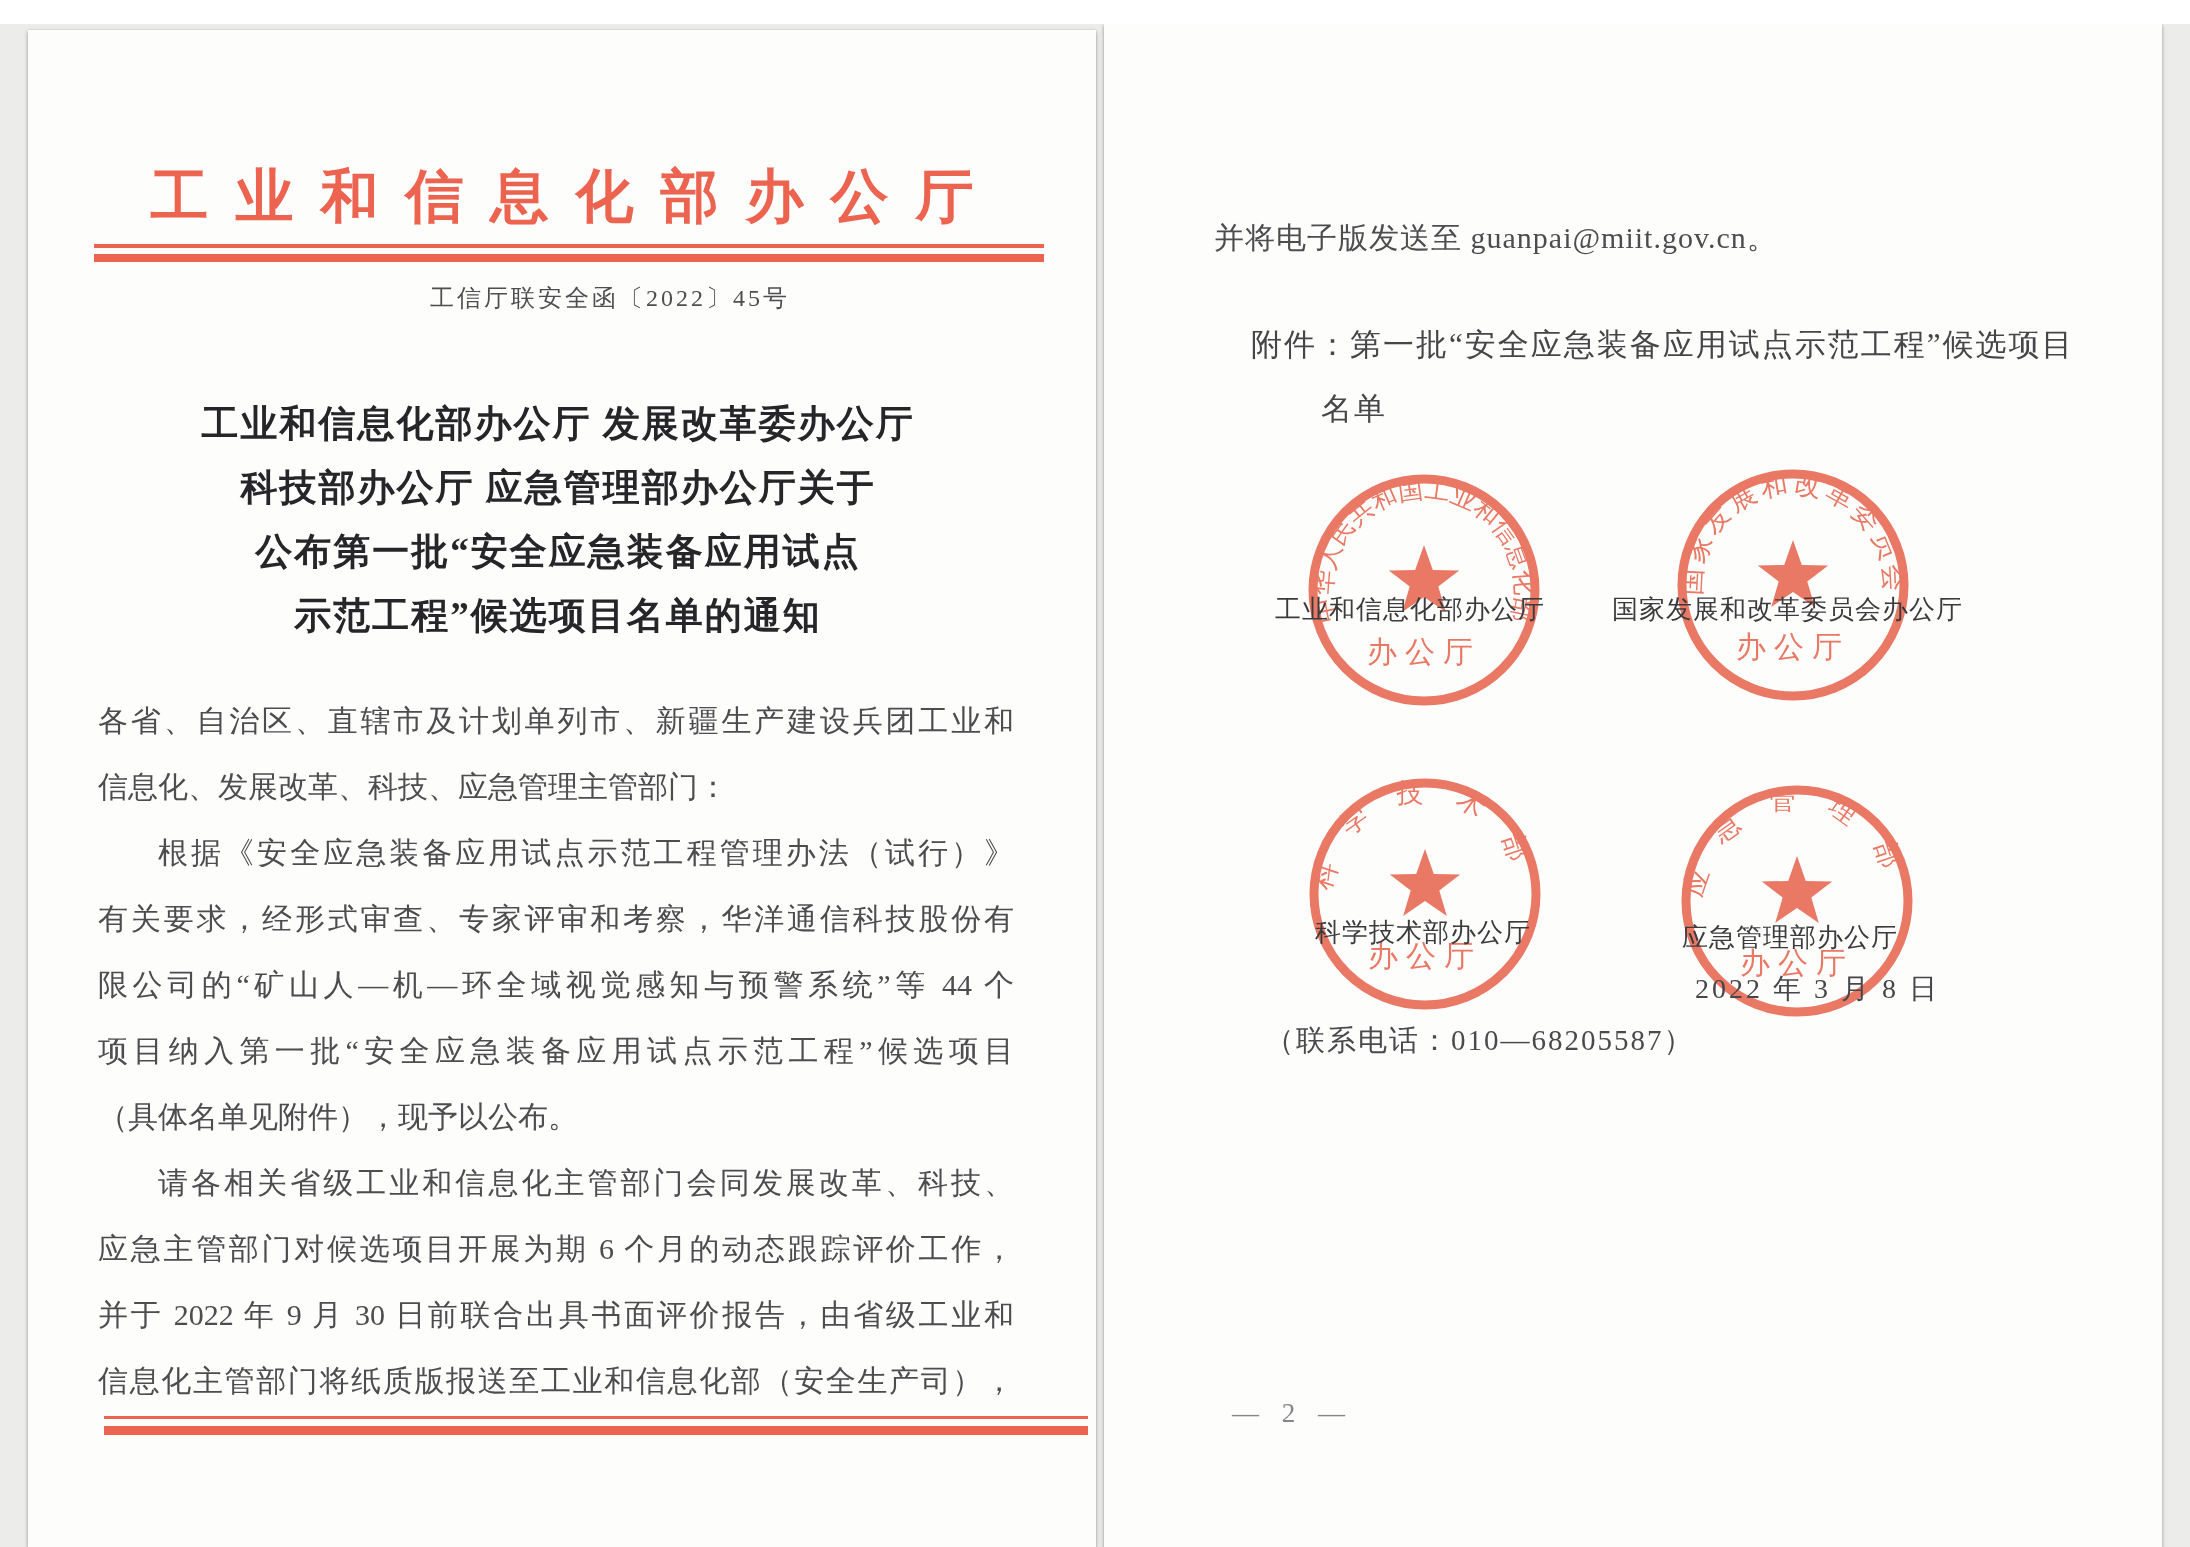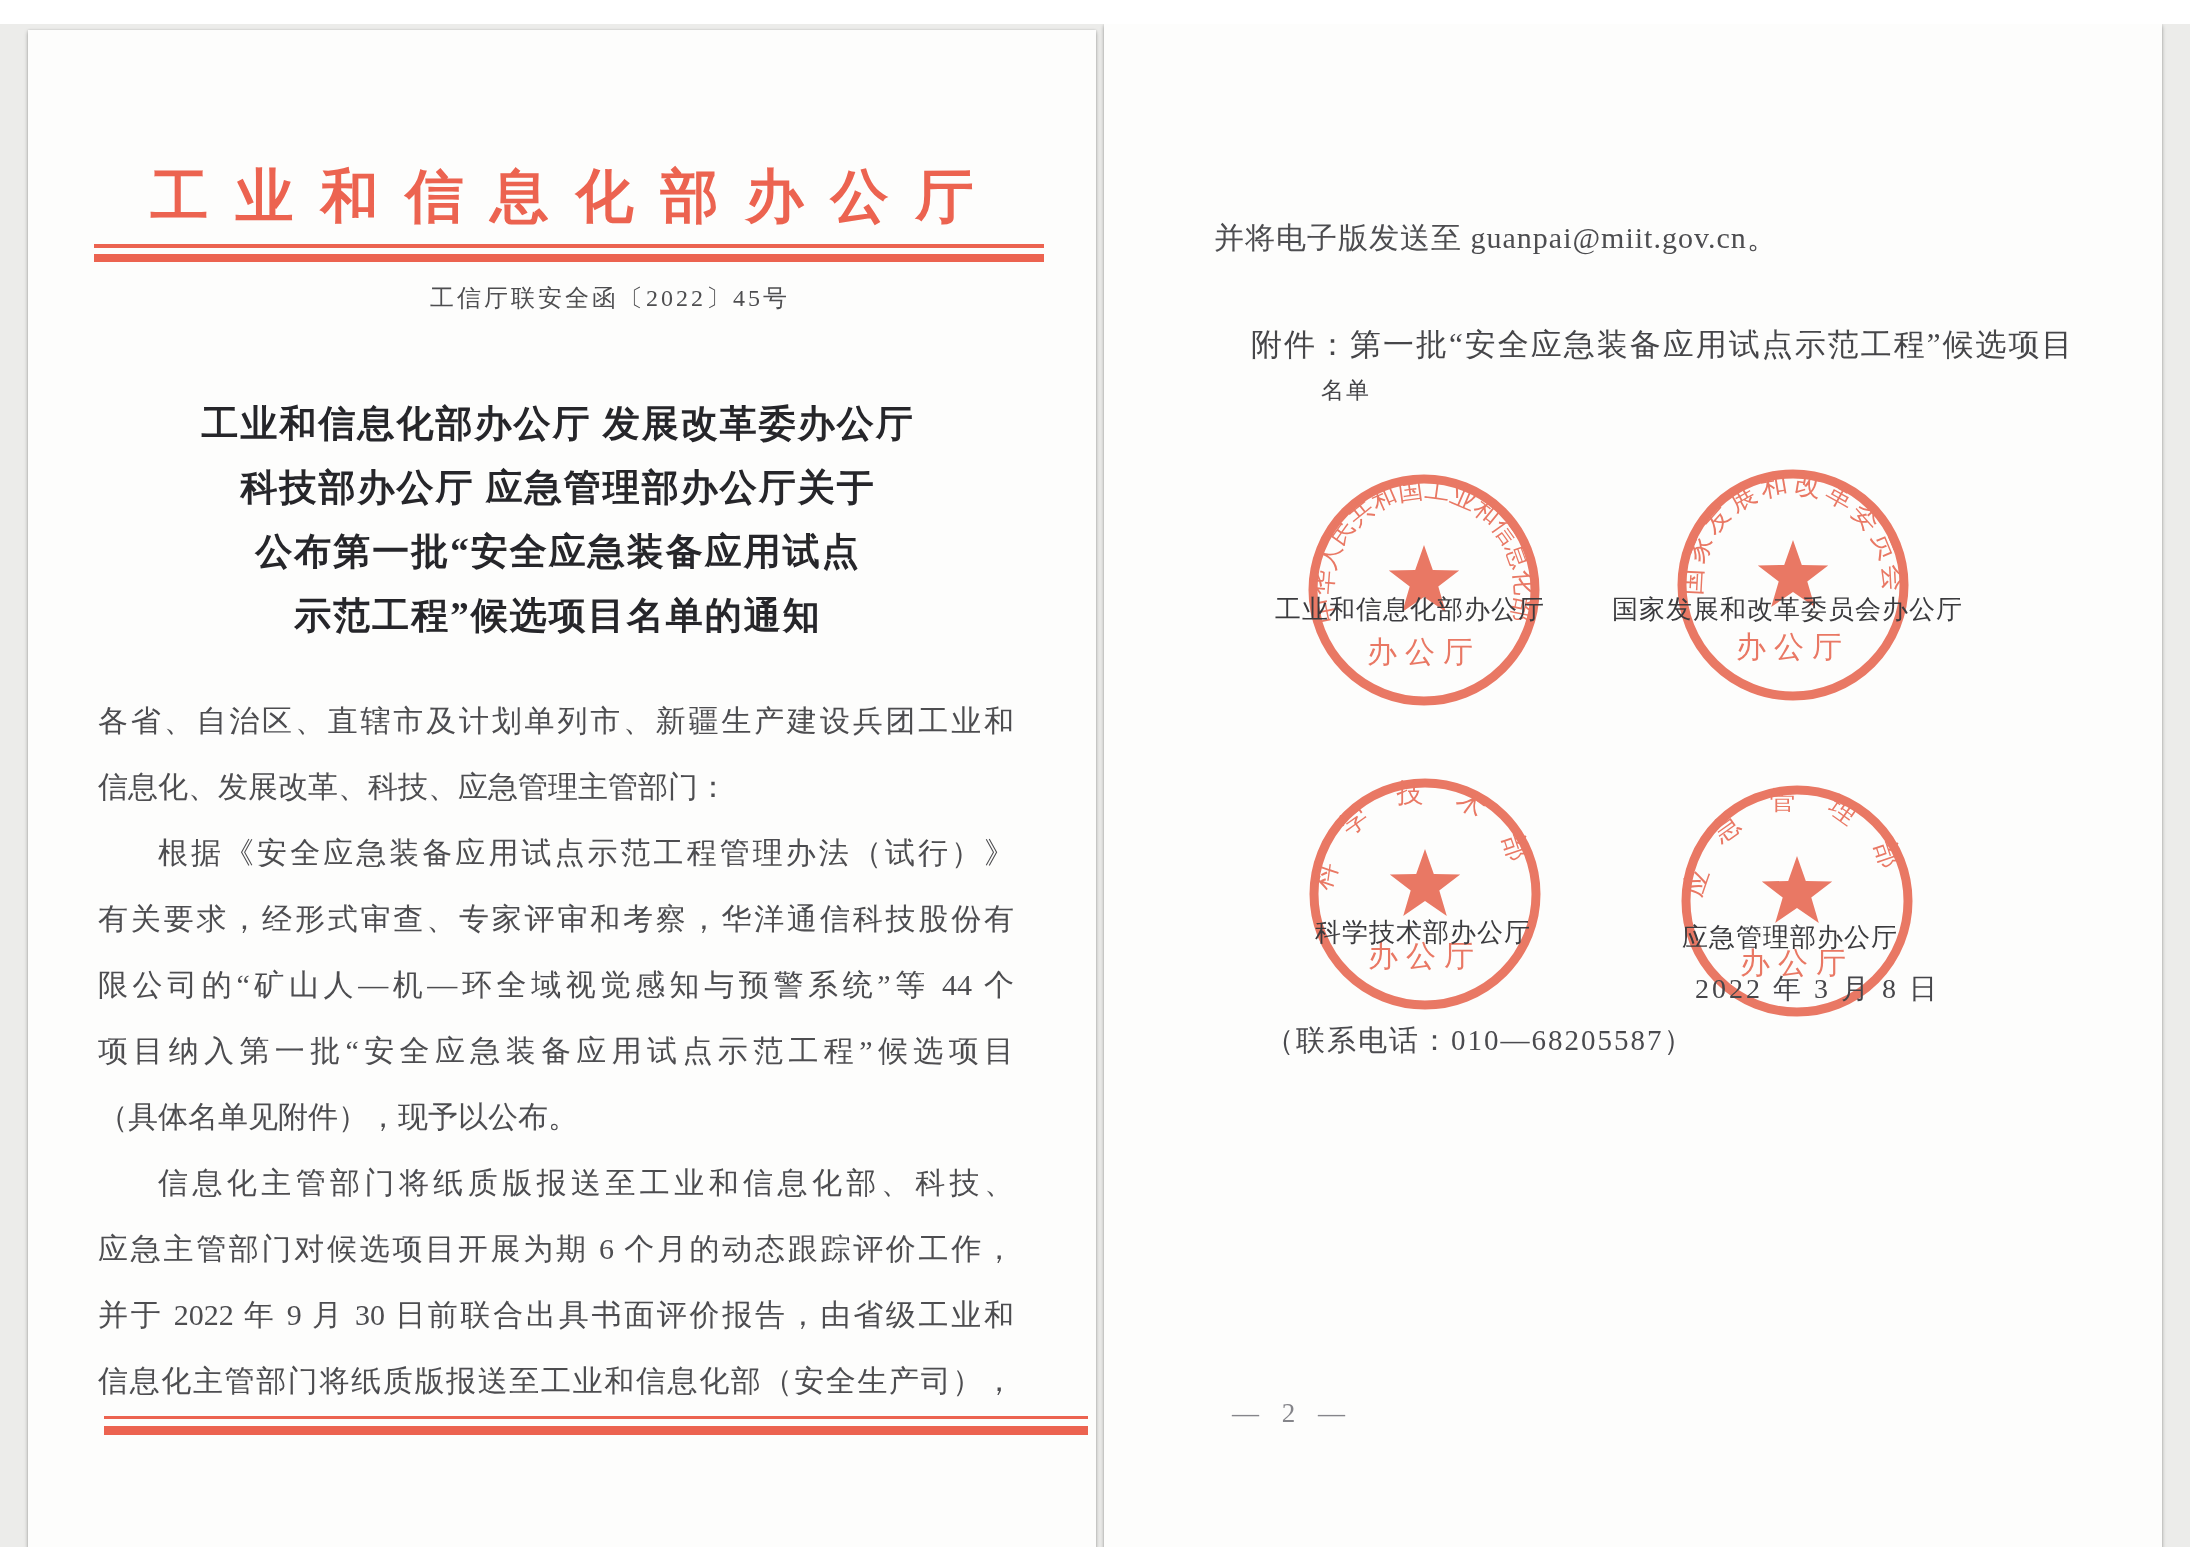--- a/index.html
+++ b/index.html
@@ -41,21 +41,21 @@
     position:absolute;top:658px;left:70px;width:916px;
     font-size:30px;color:#4d4d50;
   }
   .body-block .line{height:66px;line-height:66px;}
   .fill{text-align:justify;text-align-last:justify;}
   .indent{text-indent:60px;}
 
   
   .cont-line{top:194px;left:110px;font-size:30px;color:#4d4d50;letter-spacing:1px;}
   .attach1{top:300px;left:147px;font-size:31px;color:#464649;letter-spacing:2px;}
-  .attach2{top:351px;left:217px;font-size:23px;color:#464649;letter-spacing:2px;}
+  .attach2{top:364px;left:217px;font-size:31px;color:#464649;letter-spacing:2px;}
   .seal{position:absolute;width:240px;height:240px;opacity:.82;}
   .seal-1{left:200px;top:446px;}
   .seal-2{left:569px;top:441px;}
   .seal-3{left:201px;top:750px;}
   .seal-4{left:573px;top:757px;}
   .seal-label{font-size:26px;color:#3b3b3e;letter-spacing:1px;z-index:3;}
   .label-1{top:568px;left:171px;}
   .label-2{top:568px;left:508px;}
   .label-3{top:891px;left:211px;}
   .label-4{top:896px;left:578px;}
@@ -85,21 +85,21 @@
     </div>
 
     <div class="body-block">
       <div class="line fill">各省、自治区、直辖市及计划单列市、新疆生产建设兵团工业和</div>
       <div class="line">信息化、发展改革、科技、应急管理主管部门：</div>
       <div class="line fill indent">根据《安全应急装备应用试点示范工程管理办法（试行）》</div>
       <div class="line fill">有关要求，经形式审查、专家评审和考察，华洋通信科技股份有</div>
       <div class="line fill">限公司的“矿山人—机—环全域视觉感知与预警系统”等 44 个</div>
       <div class="line fill">项目纳入第一批“安全应急装备应用试点示范工程”候选项目</div>
       <div class="line">（具体名单见附件），现予以公布。</div>
-      <div class="line fill indent">信息化主管部门将纸质版报送至工业和信息化部、科技、</div>
+      <div class="line fill indent">请各相关省级工业和信息化主管部门会同发展改革、科技、</div>
       <div class="line fill">应急主管部门对候选项目开展为期 6 个月的动态跟踪评价工作，</div>
       <div class="line fill">并于 2022 年 9 月 30 日前联合出具书面评价报告，由省级工业和</div>
       <div class="line fill">信息化主管部门将纸质版报送至工业和信息化部（安全生产司），</div>
     </div>
 
     <div class="rule rule-bottom-thin"></div>
     <div class="rule rule-bottom-thick"></div>
   </div>
 
   <div class="page" id="page-right">

